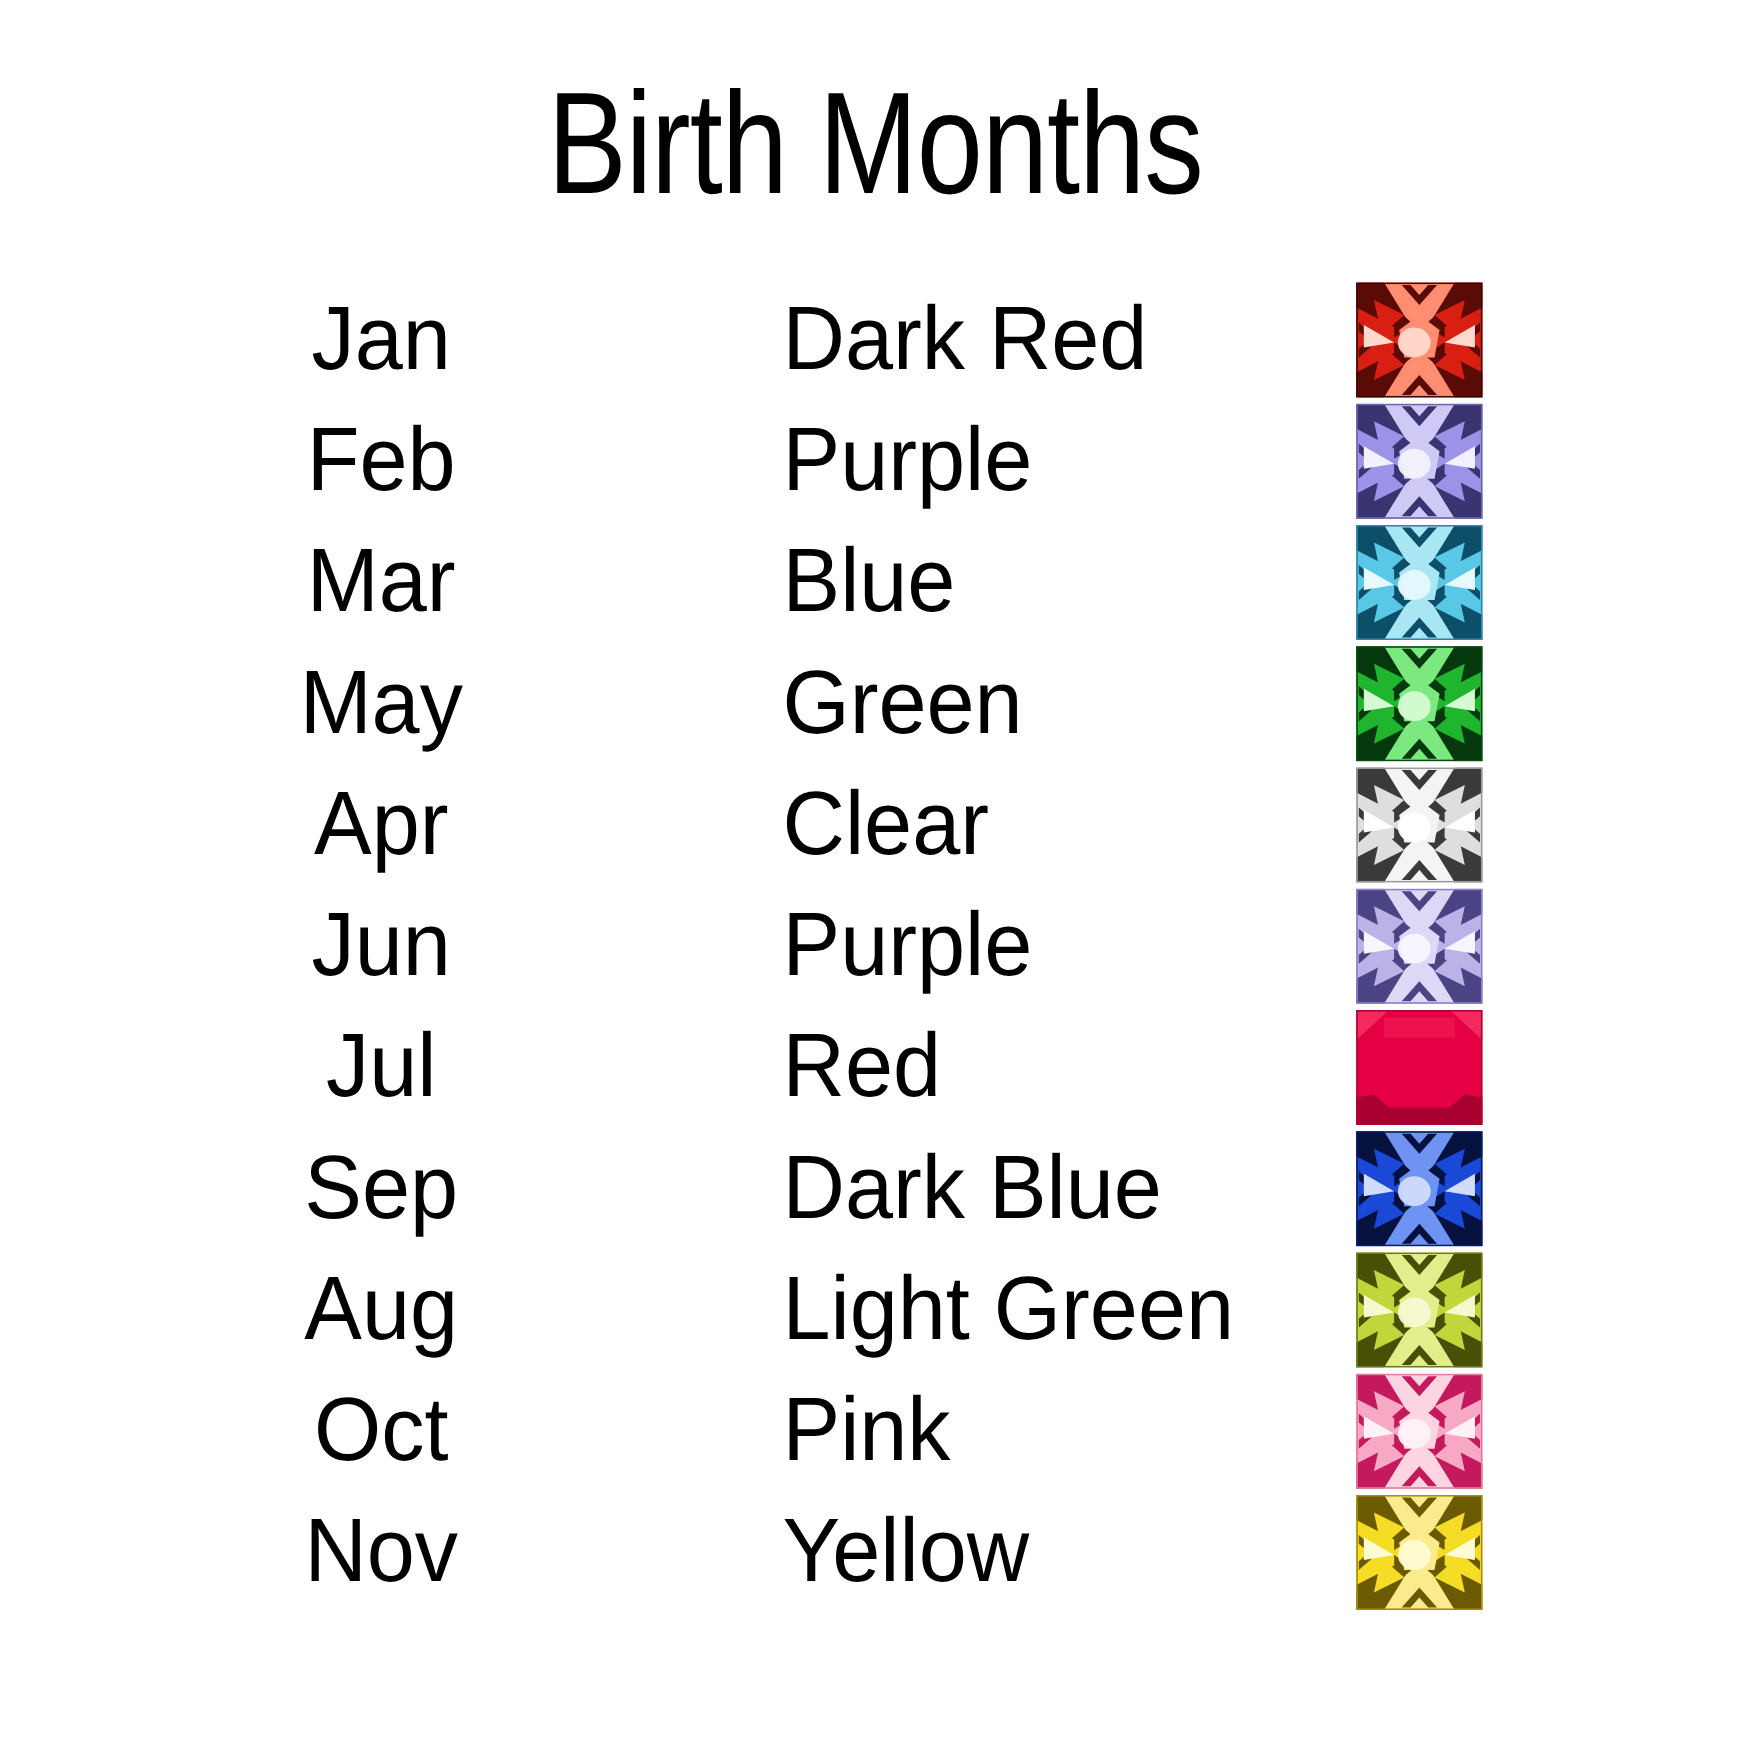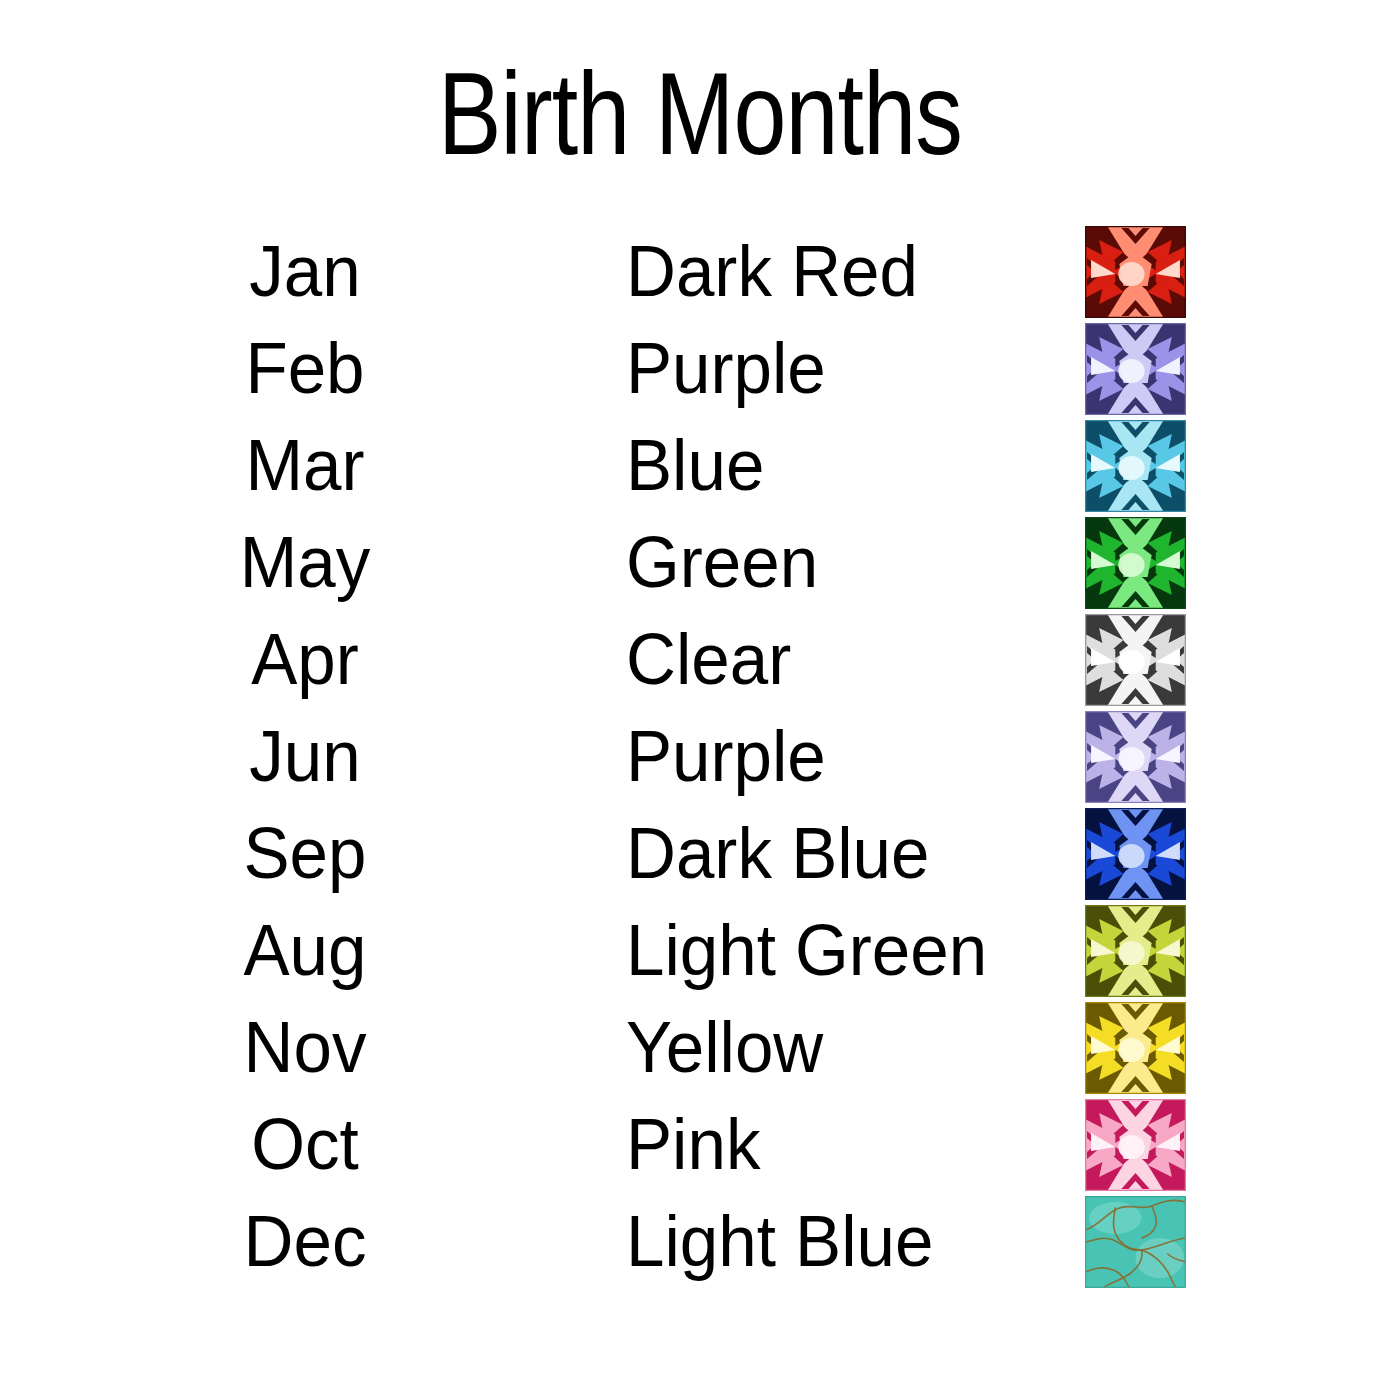--- a/index.html
+++ b/index.html
@@ -280,20 +280,37 @@
           <polygon points="86,78 62,66 80,50" fill="#bdb2e8"></polygon>
           <polygon points="34,38 50,26 66,38 62,60 38,60" fill="#ded8f6"></polygon>
           <ellipse cx="46" cy="48" rx="13" ry="12" fill="#f7f5ff" opacity="0.95"></ellipse>
           <polygon points="6,34 30,48 6,52" fill="#f7f5ff"></polygon>
           <polygon points="94,34 70,48 94,52" fill="#f7f5ff"></polygon>
           <rect x="0.5" y="0.5" width="99" height="91" fill="none" stroke="#8a82c0" stroke-width="1.5"></rect>
         </svg>
       </div>
     </div>
     <div class="row">
+      <div class="month">Jul</div>
+      <div class="colorname">Red</div>
+      <div class="gemcell">
+        <svg viewBox="0 0 100 92" width="101" height="92" preserveAspectRatio="none" class="gem">
+          <rect x="0" y="0" width="100" height="92" fill="#e40042"></rect>
+          <polygon points="0,0 26,0 0,24" fill="#f4295f"></polygon>
+          <polygon points="100,0 74,0 100,24" fill="#f4295f"></polygon>
+          <polygon points="0,92 26,92 0,68" fill="#a8002f"></polygon>
+          <polygon points="100,92 74,92 100,68" fill="#a8002f"></polygon>
+          <polygon points="0,70 50,62 100,70 100,92 0,92" fill="#a8002f"></polygon>
+          <polygon points="22,6 78,6 92,22 90,64 74,78 26,78 10,64 8,22" fill="#e40042"></polygon>
+          <rect x="22" y="6" width="56" height="16" fill="#f4295f" opacity="0.45"></rect>
+          <rect x="0.5" y="0.5" width="99" height="91" fill="none" stroke="#b00033" stroke-width="1.5"></rect>
+        </svg>
+      </div>
+    </div>
+    <div class="row">
       <div class="month">Sep</div>
       <div class="colorname">Dark Blue</div>
       <div class="gemcell">
         <svg viewBox="0 0 100 92" width="101" height="92" preserveAspectRatio="none" class="gem">
           <rect x="0" y="0" width="100" height="92" fill="#1a49d8"></rect>
           <polygon points="0,0 100,0 50,46" fill="#6e93f2"></polygon>
           <polygon points="100,0 100,92 50,46" fill="#1a49d8"></polygon>
           <polygon points="100,92 0,92 50,46" fill="#6e93f2"></polygon>
           <polygon points="0,92 0,0 50,46" fill="#1a49d8"></polygon>
           <polygon points="0,0 22,0 50,46 0,20" fill="#05113f"></polygon>
@@ -348,20 +365,54 @@
           <polygon points="86,78 62,66 80,50" fill="#c2d53a"></polygon>
           <polygon points="34,38 50,26 66,38 62,60 38,60" fill="#e3ed8c"></polygon>
           <ellipse cx="46" cy="48" rx="13" ry="12" fill="#f6f9d0" opacity="0.95"></ellipse>
           <polygon points="6,34 30,48 6,52" fill="#f6f9d0"></polygon>
           <polygon points="94,34 70,48 94,52" fill="#f6f9d0"></polygon>
           <rect x="0.5" y="0.5" width="99" height="91" fill="none" stroke="#6f7a14" stroke-width="1.5"></rect>
         </svg>
       </div>
     </div>
     <div class="row">
+      <div class="month">Oct</div>
+      <div class="colorname">Pink</div>
+      <div class="gemcell">
+        <svg viewBox="0 0 100 92" width="101" height="92" preserveAspectRatio="none" class="gem">
+          <rect x="0" y="0" width="100" height="92" fill="#f7a8c4"></rect>
+          <polygon points="0,0 100,0 50,46" fill="#fcd4e2"></polygon>
+          <polygon points="100,0 100,92 50,46" fill="#f7a8c4"></polygon>
+          <polygon points="100,92 0,92 50,46" fill="#fcd4e2"></polygon>
+          <polygon points="0,92 0,0 50,46" fill="#f7a8c4"></polygon>
+          <polygon points="0,0 22,0 50,46 0,20" fill="#c4195c"></polygon>
+          <polygon points="100,0 78,0 50,46 100,20" fill="#c4195c"></polygon>
+          <polygon points="0,92 22,92 50,46 0,72" fill="#c4195c"></polygon>
+          <polygon points="100,92 78,92 50,46 100,72" fill="#c4195c"></polygon>
+          <polygon points="36,2 50,18 64,2 57,2 50,10 43,2" fill="#c4195c"></polygon>
+          <polygon points="36,90 50,74 64,90 57,90 50,82 43,90" fill="#c4195c"></polygon>
+          <polygon points="2,32 18,46 2,60 2,53 10,46 2,39" fill="#c4195c"></polygon>
+          <polygon points="98,32 82,46 98,60 98,53 90,46 98,39" fill="#c4195c"></polygon>
+          <polygon points="30,20 46,34 30,44" fill="#c4195c"></polygon>
+          <polygon points="70,20 54,34 70,44" fill="#c4195c"></polygon>
+          <polygon points="30,72 46,58 30,48" fill="#c4195c"></polygon>
+          <polygon points="70,72 54,58 70,48" fill="#c4195c"></polygon>
+          <polygon points="14,14 38,26 20,42" fill="#f7a8c4"></polygon>
+          <polygon points="86,14 62,26 80,42" fill="#f7a8c4"></polygon>
+          <polygon points="14,78 38,66 20,50" fill="#f7a8c4"></polygon>
+          <polygon points="86,78 62,66 80,50" fill="#f7a8c4"></polygon>
+          <polygon points="34,38 50,26 66,38 62,60 38,60" fill="#fcd4e2"></polygon>
+          <ellipse cx="46" cy="48" rx="13" ry="12" fill="#fff2f6" opacity="0.95"></ellipse>
+          <polygon points="6,34 30,48 6,52" fill="#fff2f6"></polygon>
+          <polygon points="94,34 70,48 94,52" fill="#fff2f6"></polygon>
+          <rect x="0.5" y="0.5" width="99" height="91" fill="none" stroke="#e07a9f" stroke-width="1.5"></rect>
+        </svg>
+      </div>
+    </div>
+    <div class="row">
       <div class="month">Nov</div>
       <div class="colorname">Yellow</div>
       <div class="gemcell">
         <svg viewBox="0 0 100 92" width="101" height="92" preserveAspectRatio="none" class="gem">
           <rect x="0" y="0" width="100" height="92" fill="#f5dc25"></rect>
           <polygon points="0,0 100,0 50,46" fill="#fbeb8c"></polygon>
           <polygon points="100,0 100,92 50,46" fill="#f5dc25"></polygon>
           <polygon points="100,92 0,92 50,46" fill="#fbeb8c"></polygon>
           <polygon points="0,92 0,0 50,46" fill="#f5dc25"></polygon>
           <polygon points="0,0 22,0 50,46 0,20" fill="#6b5a02"></polygon>
@@ -381,67 +432,13 @@
           <polygon points="14,78 38,66 20,50" fill="#f5dc25"></polygon>
           <polygon points="86,78 62,66 80,50" fill="#f5dc25"></polygon>
           <polygon points="34,38 50,26 66,38 62,60 38,60" fill="#fbeb8c"></polygon>
           <ellipse cx="46" cy="48" rx="13" ry="12" fill="#fffbd4" opacity="0.95"></ellipse>
           <polygon points="6,34 30,48 6,52" fill="#fffbd4"></polygon>
           <polygon points="94,34 70,48 94,52" fill="#fffbd4"></polygon>
           <rect x="0.5" y="0.5" width="99" height="91" fill="none" stroke="#a88c06" stroke-width="1.5"></rect>
         </svg>
       </div>
     </div>
-    <div class="row">
-      <div class="month">Oct</div>
-      <div class="colorname">Pink</div>
-      <div class="gemcell">
-        <svg viewBox="0 0 100 92" width="101" height="92" preserveAspectRatio="none" class="gem">
-          <rect x="0" y="0" width="100" height="92" fill="#f7a8c4"></rect>
-          <polygon points="0,0 100,0 50,46" fill="#fcd4e2"></polygon>
-          <polygon points="100,0 100,92 50,46" fill="#f7a8c4"></polygon>
-          <polygon points="100,92 0,92 50,46" fill="#fcd4e2"></polygon>
-          <polygon points="0,92 0,0 50,46" fill="#f7a8c4"></polygon>
-          <polygon points="0,0 22,0 50,46 0,20" fill="#c4195c"></polygon>
-          <polygon points="100,0 78,0 50,46 100,20" fill="#c4195c"></polygon>
-          <polygon points="0,92 22,92 50,46 0,72" fill="#c4195c"></polygon>
-          <polygon points="100,92 78,92 50,46 100,72" fill="#c4195c"></polygon>
-          <polygon points="36,2 50,18 64,2 57,2 50,10 43,2" fill="#c4195c"></polygon>
-          <polygon points="36,90 50,74 64,90 57,90 50,82 43,90" fill="#c4195c"></polygon>
-          <polygon points="2,32 18,46 2,60 2,53 10,46 2,39" fill="#c4195c"></polygon>
-          <polygon points="98,32 82,46 98,60 98,53 90,46 98,39" fill="#c4195c"></polygon>
-          <polygon points="30,20 46,34 30,44" fill="#c4195c"></polygon>
-          <polygon points="70,20 54,34 70,44" fill="#c4195c"></polygon>
-          <polygon points="30,72 46,58 30,48" fill="#c4195c"></polygon>
-          <polygon points="70,72 54,58 70,48" fill="#c4195c"></polygon>
-          <polygon points="14,14 38,26 20,42" fill="#f7a8c4"></polygon>
-          <polygon points="86,14 62,26 80,42" fill="#f7a8c4"></polygon>
-          <polygon points="14,78 38,66 20,50" fill="#f7a8c4"></polygon>
-          <polygon points="86,78 62,66 80,50" fill="#f7a8c4"></polygon>
-          <polygon points="34,38 50,26 66,38 62,60 38,60" fill="#fcd4e2"></polygon>
-          <ellipse cx="46" cy="48" rx="13" ry="12" fill="#fff2f6" opacity="0.95"></ellipse>
-          <polygon points="6,34 30,48 6,52" fill="#fff2f6"></polygon>
-          <polygon points="94,34 70,48 94,52" fill="#fff2f6"></polygon>
-          <rect x="0.5" y="0.5" width="99" height="91" fill="none" stroke="#e07a9f" stroke-width="1.5"></rect>
-        </svg>
-      </div>
-    </div>
-    <div class="row">
-      <div class="month">Dec</div>
-      <div class="colorname">Light Blue</div>
-      <div class="gemcell">
-        <svg viewBox="0 0 100 92" width="101" height="92" preserveAspectRatio="none" class="gem">
-          <rect x="0" y="0" width="100" height="92" fill="#49c4b4"></rect>
-          <ellipse cx="30" cy="22" rx="26" ry="16" fill="#79d8cb" opacity="0.6"></ellipse>
-          <ellipse cx="74" cy="62" rx="24" ry="20" fill="#a9e6dc" opacity="0.35"></ellipse>
-          <path d="M0,34 C14,30 22,16 34,12 C46,8 58,14 66,10 C76,6 86,2 100,6" fill="none" stroke="#8a6a2a" stroke-width="1.6" stroke-linecap="round" opacity="0.9"></path>
-          <path d="M0,46 C10,44 18,40 28,44 C38,48 44,56 56,54 C70,52 84,44 100,42" fill="none" stroke="#8a6a2a" stroke-width="1.6" stroke-linecap="round" opacity="0.9"></path>
-          <path d="M30,12 C28,24 26,34 34,44 C40,52 48,54 56,54" fill="none" stroke="#8a6a2a" stroke-width="1.6" stroke-linecap="round" opacity="0.9"></path>
-          <path d="M56,54 C58,64 52,72 44,78 C36,84 26,86 18,92" fill="none" stroke="#8a6a2a" stroke-width="1.6" stroke-linecap="round" opacity="0.9"></path>
-          <path d="M56,54 C68,58 76,66 82,76 C86,84 88,88 90,92" fill="none" stroke="#8a6a2a" stroke-width="1.6" stroke-linecap="round" opacity="0.9"></path>
-          <path d="M0,76 C10,72 18,70 28,74 C36,77 40,84 44,92" fill="none" stroke="#8a6a2a" stroke-width="1.6" stroke-linecap="round" opacity="0.9"></path>
-          <path d="M66,10 C70,18 72,24 70,30 C68,36 62,40 56,42" fill="none" stroke="#8a6a2a" stroke-width="1.6" stroke-linecap="round" opacity="0.9"></path>
-          <path d="M100,66 C92,64 86,62 82,58" fill="none" stroke="#8a6a2a" stroke-width="1.6" stroke-linecap="round" opacity="0.9"></path>
-          <rect x="0.5" y="0.5" width="99" height="91" fill="none" stroke="#3aa89a" stroke-width="1.5"></rect>
-        </svg>
-      </div>
-    </div>
   </div>
 
 </body></html>

